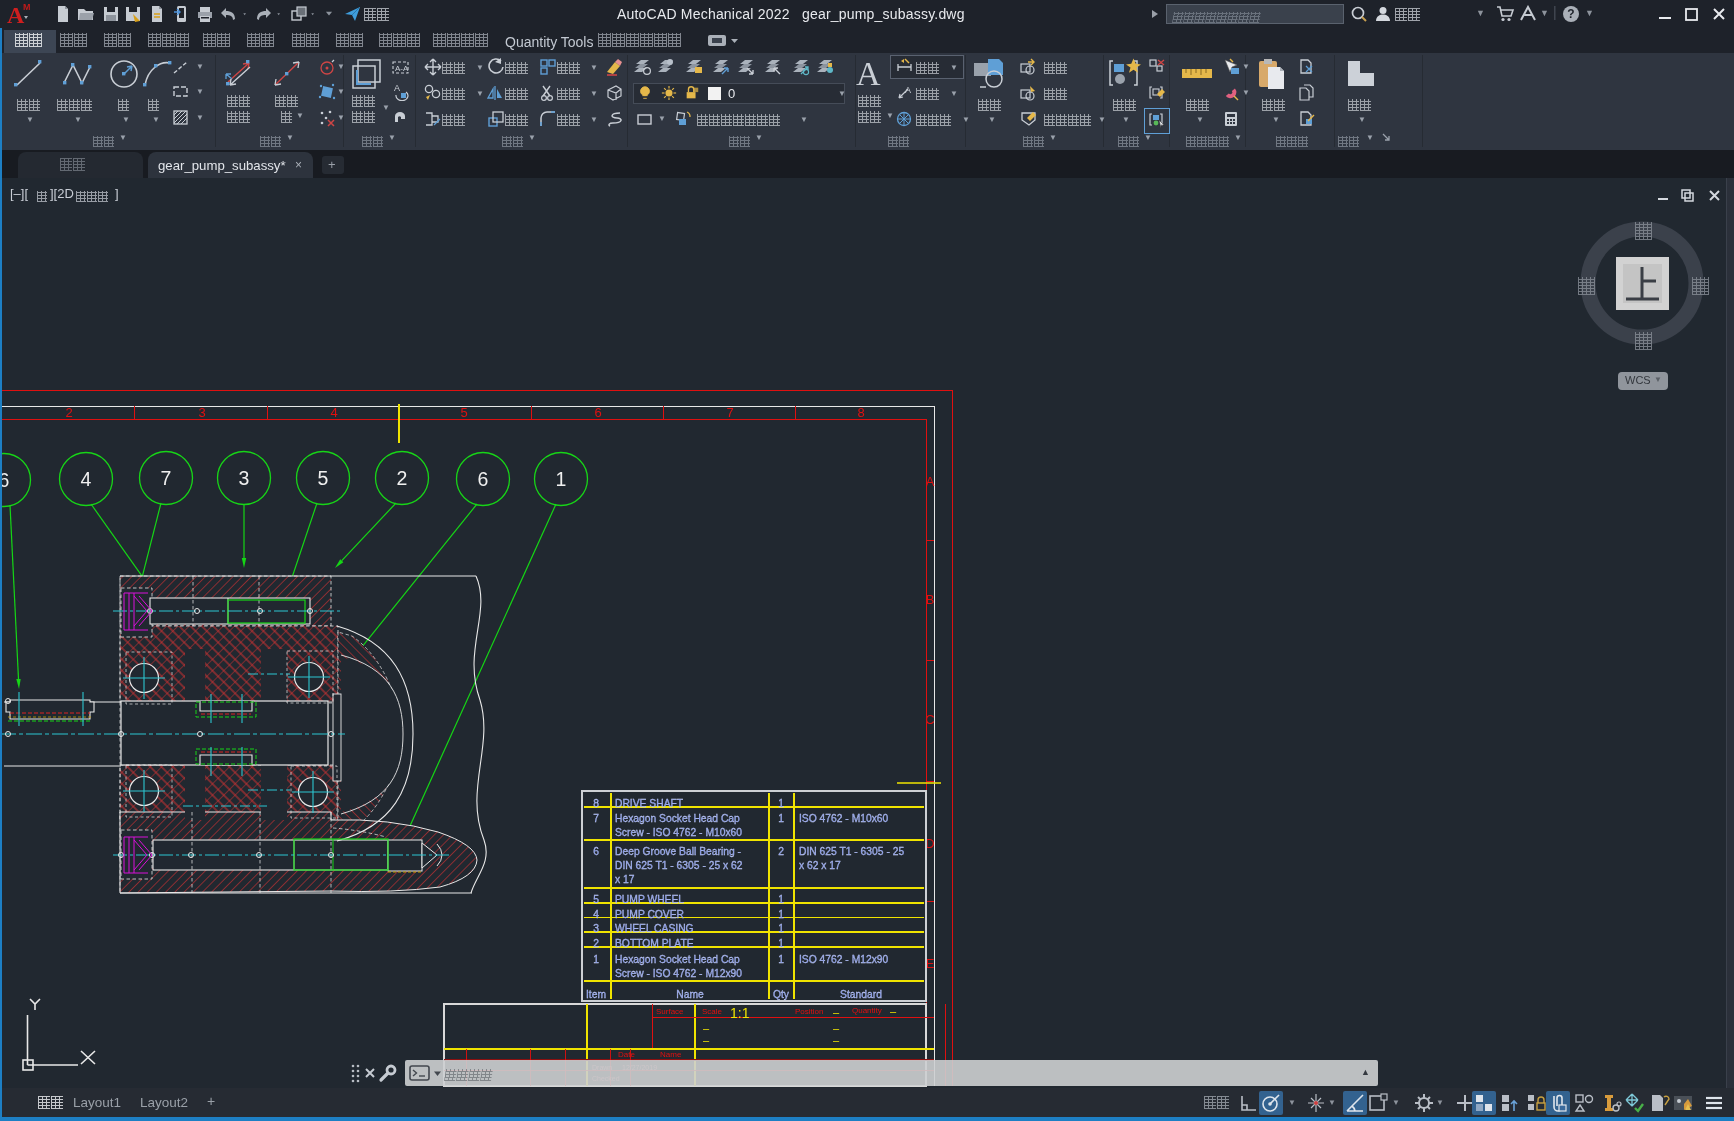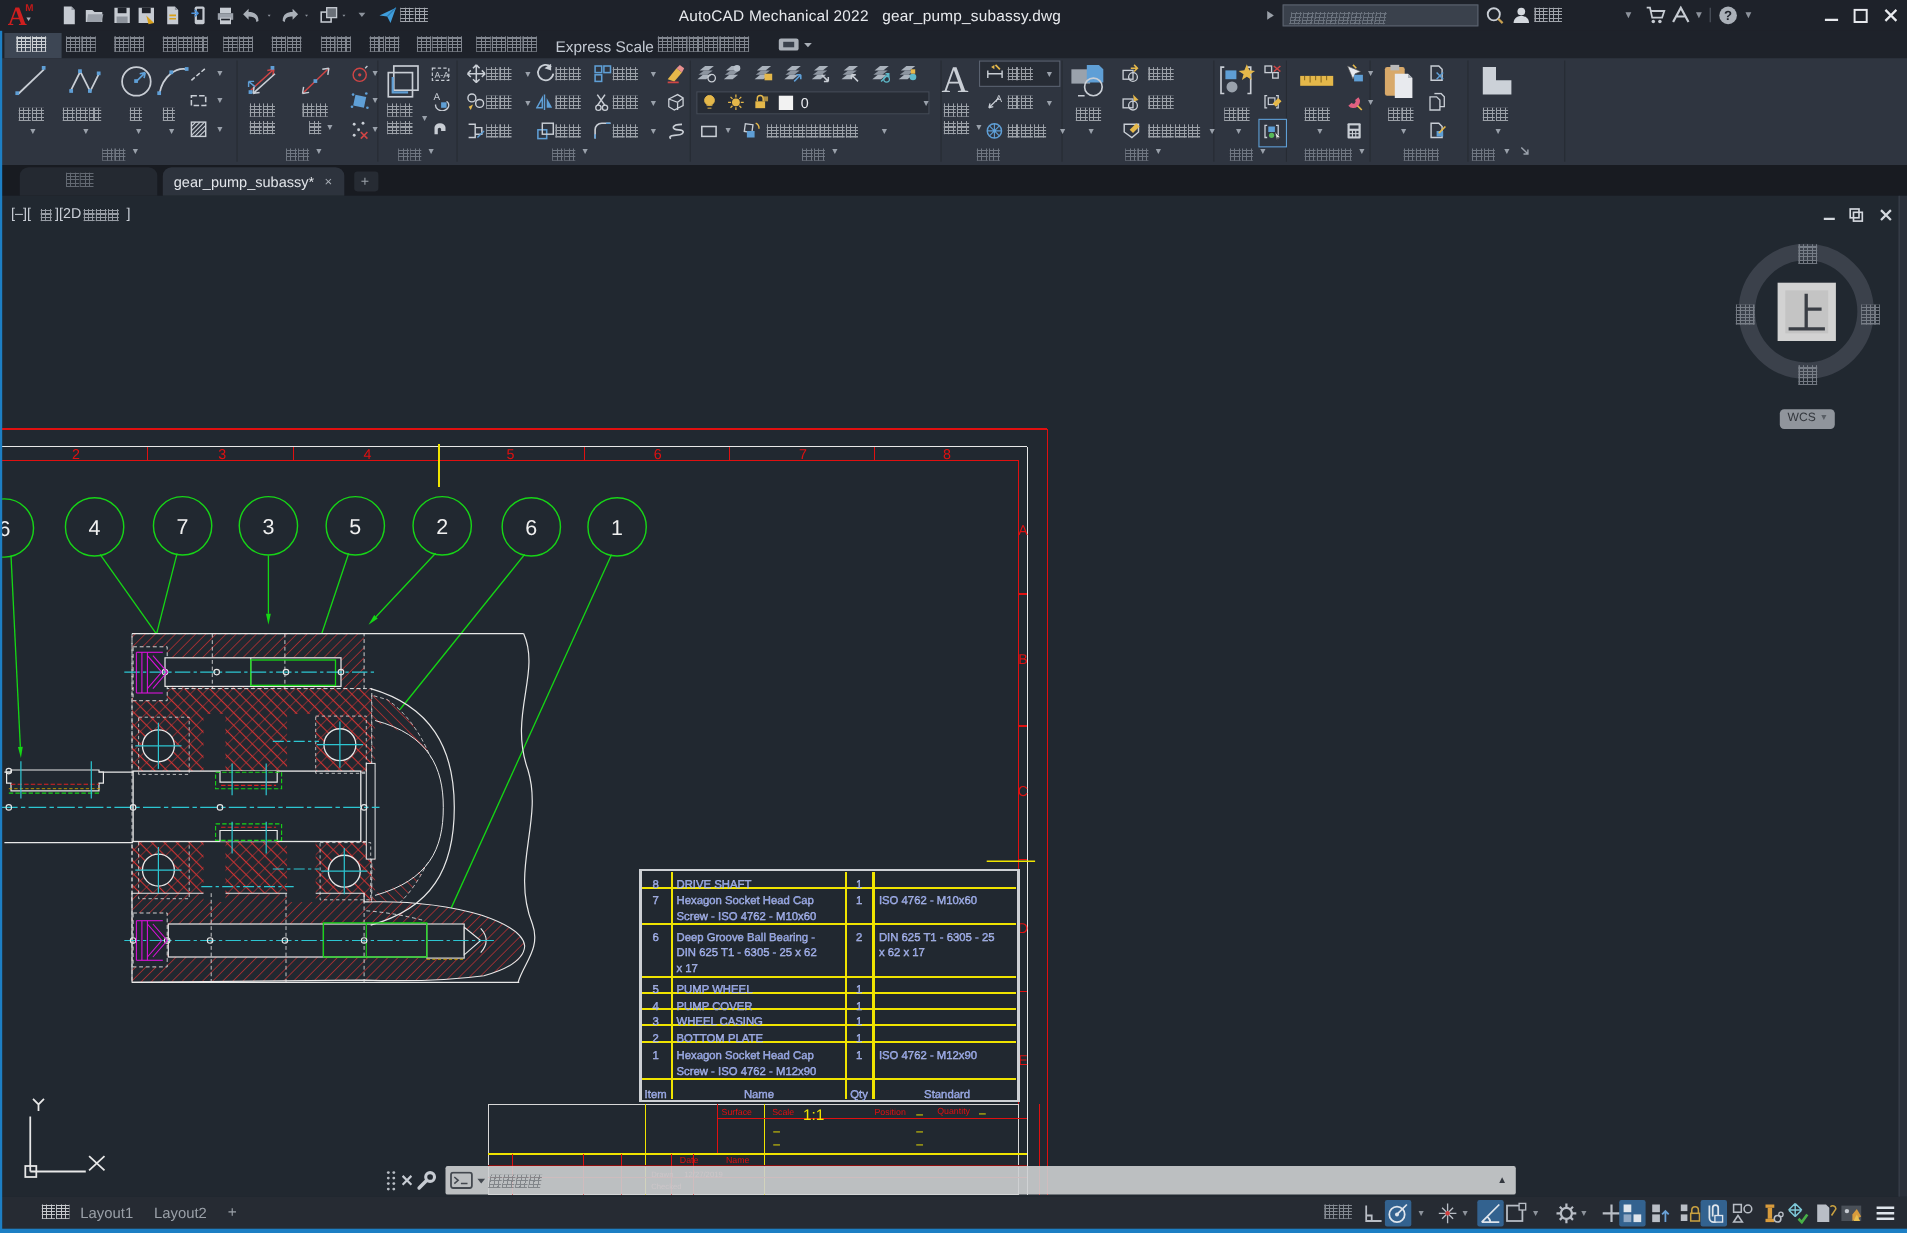--- a/index.html
+++ b/index.html
@@ -77,21 +77,21 @@
     </div>
     <span style="position:absolute;left:60px;top:5px"><i style="display:inline-block;width:13px;height:14px;margin-right:1px;opacity:0.6;background-image:repeating-linear-gradient(0deg,#c3c9d2 0 1px,transparent 1px 3px),repeating-linear-gradient(90deg,#c3c9d2 0 1px,transparent 1px 4px);"></i><i style="display:inline-block;width:13px;height:14px;margin-right:1px;opacity:0.6;background-image:repeating-linear-gradient(0deg,#c3c9d2 0 1px,transparent 1px 3px),repeating-linear-gradient(90deg,#c3c9d2 0 1px,transparent 1px 4px);"></i></span>
     <span style="position:absolute;left:104px;top:5px"><i style="display:inline-block;width:13px;height:14px;margin-right:1px;opacity:0.6;background-image:repeating-linear-gradient(0deg,#c3c9d2 0 1px,transparent 1px 3px),repeating-linear-gradient(90deg,#c3c9d2 0 1px,transparent 1px 4px);"></i><i style="display:inline-block;width:13px;height:14px;margin-right:1px;opacity:0.6;background-image:repeating-linear-gradient(0deg,#c3c9d2 0 1px,transparent 1px 3px),repeating-linear-gradient(90deg,#c3c9d2 0 1px,transparent 1px 4px);"></i></span>
     <span style="position:absolute;left:148px;top:5px"><i style="display:inline-block;width:13px;height:14px;margin-right:1px;opacity:0.6;background-image:repeating-linear-gradient(0deg,#c3c9d2 0 1px,transparent 1px 3px),repeating-linear-gradient(90deg,#c3c9d2 0 1px,transparent 1px 4px);"></i><i style="display:inline-block;width:13px;height:14px;margin-right:1px;opacity:0.6;background-image:repeating-linear-gradient(0deg,#c3c9d2 0 1px,transparent 1px 3px),repeating-linear-gradient(90deg,#c3c9d2 0 1px,transparent 1px 4px);"></i><i style="display:inline-block;width:13px;height:14px;margin-right:1px;opacity:0.6;background-image:repeating-linear-gradient(0deg,#c3c9d2 0 1px,transparent 1px 3px),repeating-linear-gradient(90deg,#c3c9d2 0 1px,transparent 1px 4px);"></i></span>
     <span style="position:absolute;left:203px;top:5px"><i style="display:inline-block;width:13px;height:14px;margin-right:1px;opacity:0.6;background-image:repeating-linear-gradient(0deg,#c3c9d2 0 1px,transparent 1px 3px),repeating-linear-gradient(90deg,#c3c9d2 0 1px,transparent 1px 4px);"></i><i style="display:inline-block;width:13px;height:14px;margin-right:1px;opacity:0.6;background-image:repeating-linear-gradient(0deg,#c3c9d2 0 1px,transparent 1px 3px),repeating-linear-gradient(90deg,#c3c9d2 0 1px,transparent 1px 4px);"></i></span>
     <span style="position:absolute;left:247px;top:5px"><i style="display:inline-block;width:13px;height:14px;margin-right:1px;opacity:0.6;background-image:repeating-linear-gradient(0deg,#c3c9d2 0 1px,transparent 1px 3px),repeating-linear-gradient(90deg,#c3c9d2 0 1px,transparent 1px 4px);"></i><i style="display:inline-block;width:13px;height:14px;margin-right:1px;opacity:0.6;background-image:repeating-linear-gradient(0deg,#c3c9d2 0 1px,transparent 1px 3px),repeating-linear-gradient(90deg,#c3c9d2 0 1px,transparent 1px 4px);"></i></span>
     <span style="position:absolute;left:292px;top:5px"><i style="display:inline-block;width:13px;height:14px;margin-right:1px;opacity:0.6;background-image:repeating-linear-gradient(0deg,#c3c9d2 0 1px,transparent 1px 3px),repeating-linear-gradient(90deg,#c3c9d2 0 1px,transparent 1px 4px);"></i><i style="display:inline-block;width:13px;height:14px;margin-right:1px;opacity:0.6;background-image:repeating-linear-gradient(0deg,#c3c9d2 0 1px,transparent 1px 3px),repeating-linear-gradient(90deg,#c3c9d2 0 1px,transparent 1px 4px);"></i></span>
     <span style="position:absolute;left:336px;top:5px"><i style="display:inline-block;width:13px;height:14px;margin-right:1px;opacity:0.6;background-image:repeating-linear-gradient(0deg,#c3c9d2 0 1px,transparent 1px 3px),repeating-linear-gradient(90deg,#c3c9d2 0 1px,transparent 1px 4px);"></i><i style="display:inline-block;width:13px;height:14px;margin-right:1px;opacity:0.6;background-image:repeating-linear-gradient(0deg,#c3c9d2 0 1px,transparent 1px 3px),repeating-linear-gradient(90deg,#c3c9d2 0 1px,transparent 1px 4px);"></i></span>
     <span style="position:absolute;left:379px;top:5px"><i style="display:inline-block;width:13px;height:14px;margin-right:1px;opacity:0.6;background-image:repeating-linear-gradient(0deg,#c3c9d2 0 1px,transparent 1px 3px),repeating-linear-gradient(90deg,#c3c9d2 0 1px,transparent 1px 4px);"></i><i style="display:inline-block;width:13px;height:14px;margin-right:1px;opacity:0.6;background-image:repeating-linear-gradient(0deg,#c3c9d2 0 1px,transparent 1px 3px),repeating-linear-gradient(90deg,#c3c9d2 0 1px,transparent 1px 4px);"></i><i style="display:inline-block;width:13px;height:14px;margin-right:1px;opacity:0.6;background-image:repeating-linear-gradient(0deg,#c3c9d2 0 1px,transparent 1px 3px),repeating-linear-gradient(90deg,#c3c9d2 0 1px,transparent 1px 4px);"></i></span>
     <span style="position:absolute;left:433px;top:5px"><i style="display:inline-block;width:13px;height:14px;margin-right:1px;opacity:0.6;background-image:repeating-linear-gradient(0deg,#c3c9d2 0 1px,transparent 1px 3px),repeating-linear-gradient(90deg,#c3c9d2 0 1px,transparent 1px 4px);"></i><i style="display:inline-block;width:13px;height:14px;margin-right:1px;opacity:0.6;background-image:repeating-linear-gradient(0deg,#c3c9d2 0 1px,transparent 1px 3px),repeating-linear-gradient(90deg,#c3c9d2 0 1px,transparent 1px 4px);"></i><i style="display:inline-block;width:13px;height:14px;margin-right:1px;opacity:0.6;background-image:repeating-linear-gradient(0deg,#c3c9d2 0 1px,transparent 1px 3px),repeating-linear-gradient(90deg,#c3c9d2 0 1px,transparent 1px 4px);"></i><i style="display:inline-block;width:13px;height:14px;margin-right:1px;opacity:0.6;background-image:repeating-linear-gradient(0deg,#c3c9d2 0 1px,transparent 1px 3px),repeating-linear-gradient(90deg,#c3c9d2 0 1px,transparent 1px 4px);"></i></span>
-    <span style="position:absolute;left:505px;top:6px;font-size:14px;color:#c3c9d2">Express Scale</span>
+    <span style="position:absolute;left:505px;top:6px;font-size:14px;color:#c3c9d2">Quantity Tools</span>
     <span style="position:absolute;left:598px;top:5px"><i style="display:inline-block;width:13px;height:14px;margin-right:1px;opacity:0.6;background-image:repeating-linear-gradient(0deg,#c3c9d2 0 1px,transparent 1px 3px),repeating-linear-gradient(90deg,#c3c9d2 0 1px,transparent 1px 4px);"></i><i style="display:inline-block;width:13px;height:14px;margin-right:1px;opacity:0.6;background-image:repeating-linear-gradient(0deg,#c3c9d2 0 1px,transparent 1px 3px),repeating-linear-gradient(90deg,#c3c9d2 0 1px,transparent 1px 4px);"></i><i style="display:inline-block;width:13px;height:14px;margin-right:1px;opacity:0.6;background-image:repeating-linear-gradient(0deg,#c3c9d2 0 1px,transparent 1px 3px),repeating-linear-gradient(90deg,#c3c9d2 0 1px,transparent 1px 4px);"></i><i style="display:inline-block;width:13px;height:14px;margin-right:1px;opacity:0.6;background-image:repeating-linear-gradient(0deg,#c3c9d2 0 1px,transparent 1px 3px),repeating-linear-gradient(90deg,#c3c9d2 0 1px,transparent 1px 4px);"></i><i style="display:inline-block;width:13px;height:14px;margin-right:1px;opacity:0.6;background-image:repeating-linear-gradient(0deg,#c3c9d2 0 1px,transparent 1px 3px),repeating-linear-gradient(90deg,#c3c9d2 0 1px,transparent 1px 4px);"></i><i style="display:inline-block;width:13px;height:14px;margin-right:1px;opacity:0.6;background-image:repeating-linear-gradient(0deg,#c3c9d2 0 1px,transparent 1px 3px),repeating-linear-gradient(90deg,#c3c9d2 0 1px,transparent 1px 4px);"></i></span>
     <svg style="position:absolute;left:706px;top:4px" width="36" height="17">
       <rect x="2" y="3" width="18" height="11" rx="2" fill="#aab0b8"></rect>
       <rect x="6" y="6" width="10" height="5" fill="#3a414c"></rect>
       <path d="M25,7 l7,0 l-3.5,4 z" fill="#aab0b8"></path>
     </svg>
   </div>
 <div style="position:absolute;left:0;top:53px;width:1734px;height:97px;background:#2f3540">
     <span style="position:absolute;left:215px;top:2px;width:1px;height:92px;background:#262b33"></span>
     <span style="position:absolute;left:343px;top:2px;width:1px;height:92px;background:#262b33"></span>

